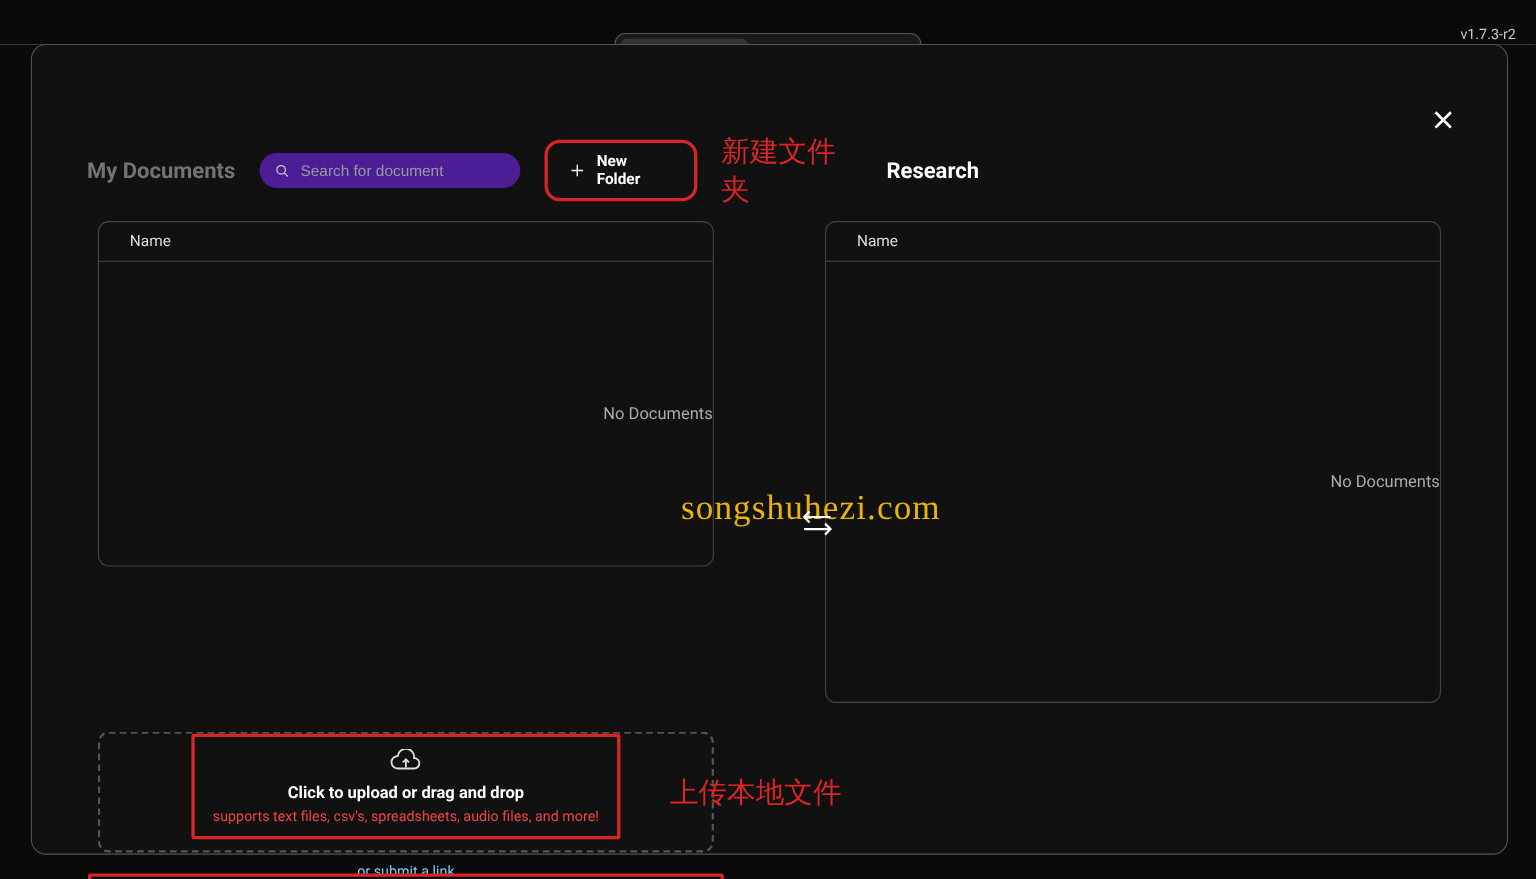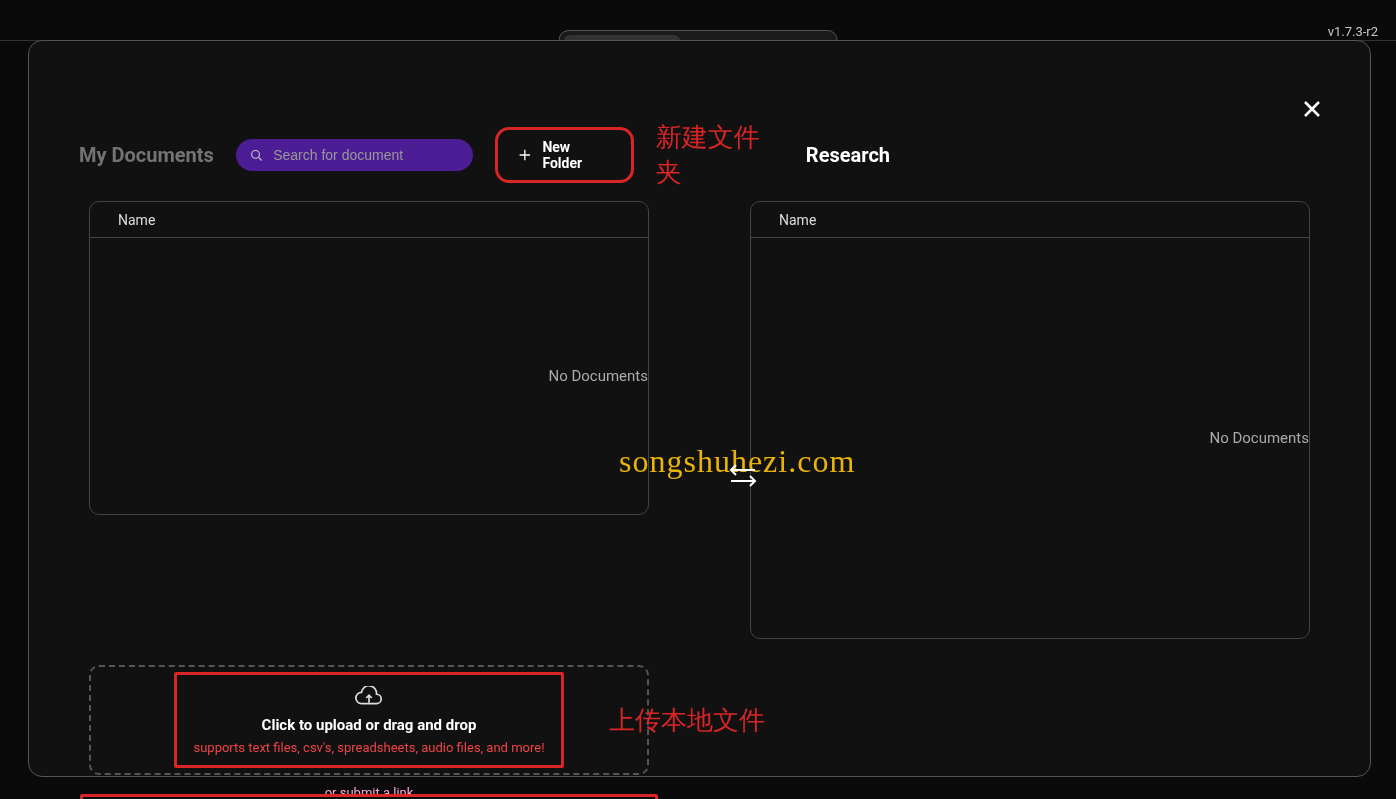--- a/index.html
+++ b/index.html
@@ -185,21 +185,20 @@
     font-size: 32px;
     letter-spacing: 1px;
     margin-top: 12px;
   }
   .upload-section { position: relative; margin-top: 26px; margin-left: 10px; width: 560px; }
   .upload-box {
     border: 2px dashed #555;
     border-radius: 10px;
     height: 110px;
     display: flex;
-    align-items: center;
     justify-content: center;
   }
   .upload-inner {
     border: 3px solid #d92525;
     border-radius: 2px;
     width: 390px;
     height: 96px;
     display: flex;
     flex-direction: column;
     align-items: center;
@@ -211,21 +210,21 @@
   .upload-sub { font-size: 13px; color: #ef4444; }
   .upload-anno {
     position: absolute;
     left: 520px;
     top: 38px;
     white-space: nowrap;
   }
   .or-line {
     text-align: center;
     font-size: 13px;
-    color: #f9a8d4;
+    color: #7dd3fc;
     margin-top: 10px;
   }
   .url-wrap {
     border: 3px solid #d92525;
     border-radius: 2px;
     padding: 10px 6px 10px 6px;
     margin-top: -6px;
     margin-left: -9px;
     width: 578px;
     position: relative;

